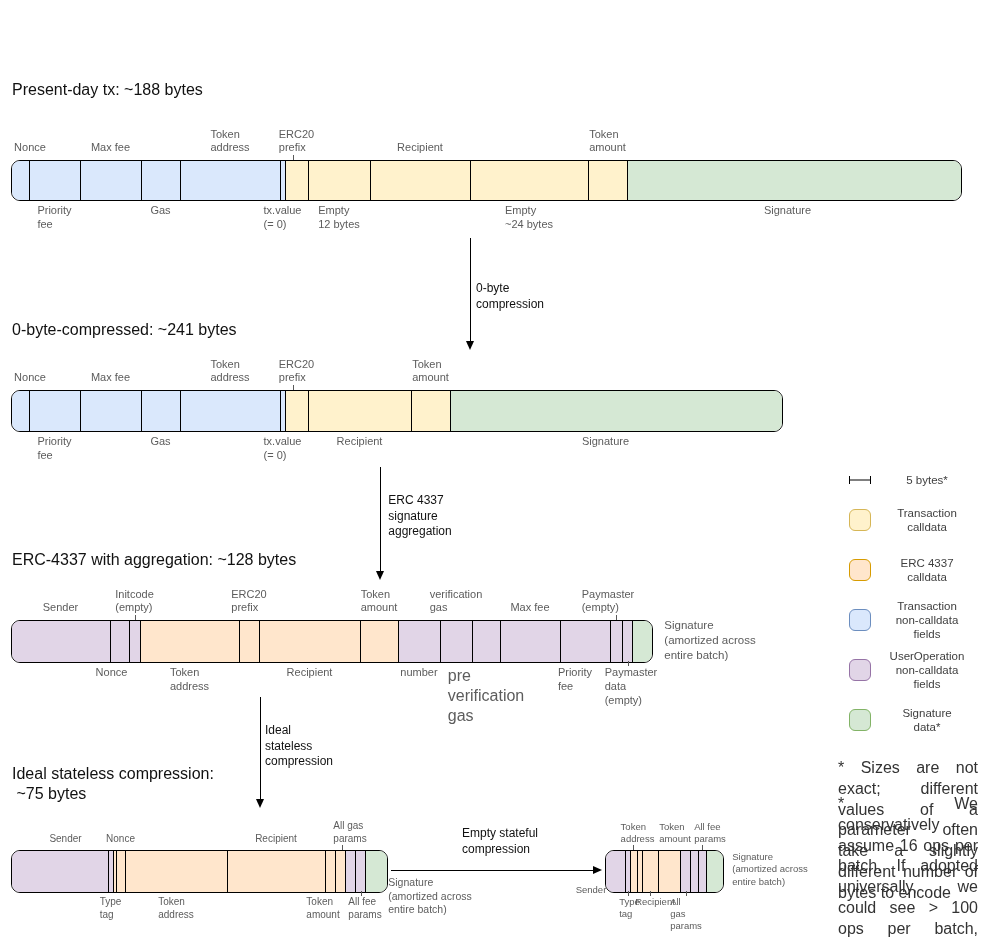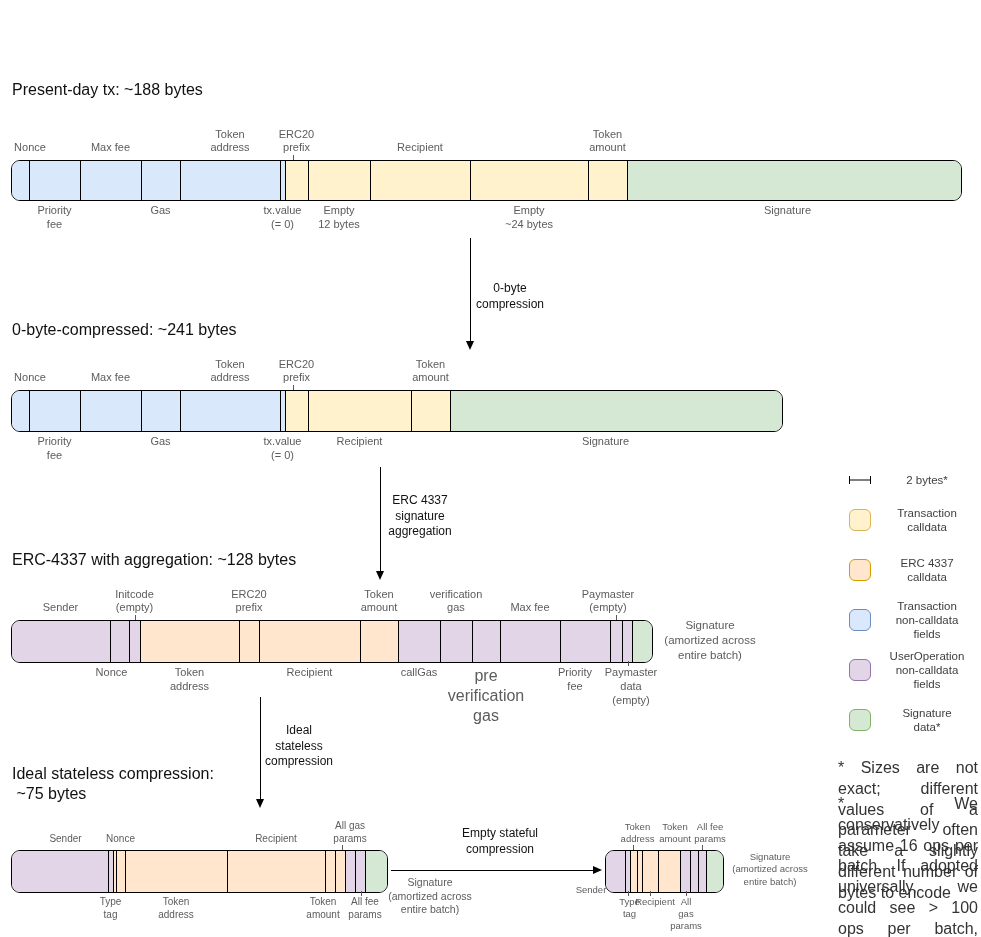--- a/index.html
+++ b/index.html
@@ -21,28 +21,28 @@
   #heading-stateless {left:12px;  top:764px;}
   #heading-stateful  {left:572px; top:764px;}
 
   .bar {
     position:absolute; display:flex; border:1px solid #000000;
     border-radius:9px; overflow:hidden; box-sizing:content-box; background:#fff;
   }
   .seg {height:100%; box-sizing:border-box; border-right:1px solid #000000; flex:none;}
   .seg:last-child {border-right:none;}
   .bar-label {
-    position:absolute; color:#5c5c5c; text-align:center;
+    position:absolute; color:#5c5c5c; text-align:left;
     white-space:pre; line-height:1.25;
   }
   .tick {position:absolute; width:1px; background:#595959;}
   .arrow-line {position:absolute; background:#000000;}
   .arrow-head {position:absolute; width:0; height:0;}
   .float-text {
-    position:absolute; text-align:center; white-space:pre;
+    position:absolute; text-align:left; white-space:pre;
     line-height:1.3; transform:translateX(-50%);
   }
 
   .legend-item {
     position:absolute; left:849px; width:127px; height:50px;
     display:flex; align-items:center; gap:7px;
   }
   #legend-scale {height:24px;}
   .swatch {width:22px; height:22px; border-radius:6px; flex:none; box-sizing:border-box;}
   .sw-yellow {background:#fff2cc; border:1px solid #d6b656;}
@@ -72,21 +72,21 @@
   <div class="heading" id="heading-erc4337">ERC-4337 with aggregation: ~128 bytes</div>
   <div class="heading" id="heading-stateless">Ideal stateless compression:
  ~75 bytes</div>
 
   <div class="legend-item" id="legend-scale" style="top:468px">
     <svg width="22" height="10">
       <line x1="0.5" y1="5" x2="21.5" y2="5" stroke="#000" stroke-width="1"></line>
       <line x1="0.5" y1="1" x2="0.5" y2="9" stroke="#000" stroke-width="1"></line>
       <line x1="21.5" y1="1" x2="21.5" y2="9" stroke="#000" stroke-width="1"></line>
     </svg>
-    <span class="legend-label">2 bytes*</span>
+    <span class="legend-label">5 bytes*</span>
   </div>
 
   <div class="legend-item" style="top:495px">
     <span class="swatch sw-yellow"></span>
     <span class="legend-label">Transaction
 calldata</span>
   </div>
   <div class="legend-item" style="top:545px">
     <span class="swatch sw-orange"></span>
     <span class="legend-label">ERC 4337
@@ -194,21 +194,21 @@
     <div class="bar-label" style="font-size: 11px; left: 111.5px; transform: translateX(-50%); top: 666px;">Nonce</div>
     <div class="bar-label" style="font-size: 11px; left: 134.5px; transform: translateX(-50%); bottom: 322px;">Initcode
 (empty)</div>
     <div class="bar-label" style="font-size: 11px; left: 189.5px; transform: translateX(-50%); top: 666px;">Token
 address</div>
     <div class="bar-label" style="font-size: 11px; left: 249px; transform: translateX(-50%); bottom: 322px;">ERC20
 prefix</div>
     <div class="bar-label" style="font-size: 11px; left: 309.5px; transform: translateX(-50%); top: 666px;">Recipient</div>
     <div class="bar-label" style="font-size: 11px; left: 379px; transform: translateX(-50%); bottom: 322px;">Token
 amount</div>
-    <div class="bar-label" style="font-size: 11px; left: 419px; transform: translateX(-50%); top: 666px;">callGas</div>
+    <div class="bar-label" style="font-size: 11px; left: 419px; transform: translateX(-50%); top: 666px;">number</div>
     <div class="bar-label" style="font-size: 11px; left: 456px; transform: translateX(-50%); bottom: 322px;">verification
 gas</div>
     <div class="bar-label" style="font-size: 16px; left: 486px; transform: translateX(-50%); top: 666px;">pre
 verification
 gas</div>
     <div class="bar-label" style="font-size: 11px; left: 530px; transform: translateX(-50%); bottom: 322px;">Max fee</div>
     <div class="bar-label" style="font-size: 11px; left: 575px; transform: translateX(-50%); top: 666px;">Priority
 fee</div>
     <div class="bar-label" style="font-size: 11px; left: 608px; transform: translateX(-50%); bottom: 322px;">Paymaster
 (empty)</div>

